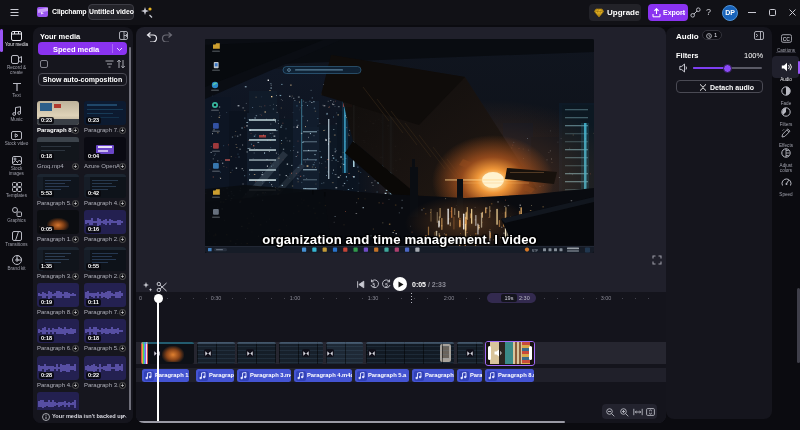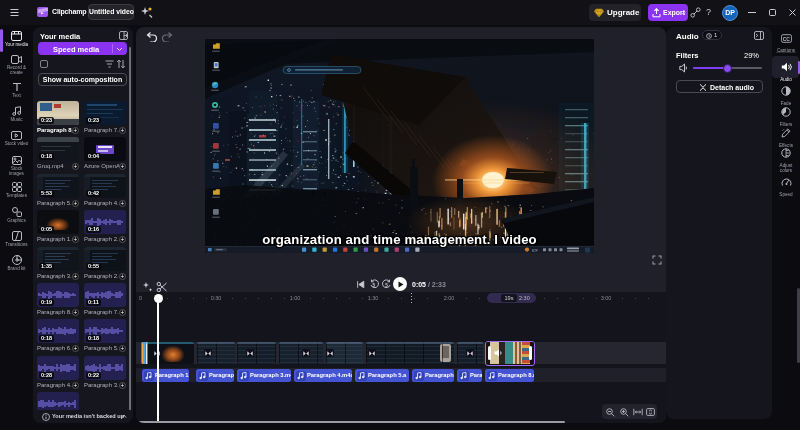--- a/index.html
+++ b/index.html
@@ -1809,21 +1809,21 @@
         </svg>
       <span class="abs" style="left:11px;top:1.5px;color:#dcdce4;font-size:6px;">1</span>
     </div>
     <svg class="abs" style="left:88px;top:3.5px" width="10" height="9" viewBox="0 0 10 9">
         <g stroke="#b9bac3" stroke-width="0.9" fill="none">
           <rect x="0.5" y="0.5" width="9" height="8" rx="1.5"></rect>
           <path d="M6.5 0.5 V8.5 M2 3 L3.8 4.5 L2 6"></path>
         </g>
       </svg>
     <div class="abs" style="left:10px;top:24px;color:#fff;font-size:7.5px;font-weight:bold;">Filters</div>
-    <div class="abs" style="left:78px;top:24px;color:#fff;font-size:7.5px;">29%</div>
+    <div class="abs" style="left:78px;top:24px;color:#fff;font-size:7.5px;">100%</div>
     <svg class="abs" style="left:13px;top:36px" width="10" height="10" viewBox="0 0 10 10">
         <path d="M0.8 3.4 h2 L5.5 1 v8 L2.8 6.6 h-2 Z" fill="none" stroke="#d8d8e0" stroke-width="0.9"></path>
         <path d="M7 3.5 a2.8 2.8 0 0 1 0 3" stroke="#d8d8e0" stroke-width="0.9" fill="none"></path>
       </svg>
     <div class="abs" style="left:27px;top:40px;width:69px;height:1.8px;background:#5a5a66;border-radius:1px;"></div>
     <div class="abs" style="left:27px;top:40px;width:34px;height:1.8px;background:#7e3ff2;border-radius:1px;"></div>
     <div class="abs" style="left:56.5px;top:36.5px;width:9px;height:9px;border-radius:50%;background:#8a4af5;border:1.5px solid #2a1a4a;"></div>
     <div class="abs" style="left:10px;top:53px;width:87px;height:13px;border:1px solid #4a4a54;border-radius:4px;">
       <svg class="abs" style="left:22px;top:3px" width="8" height="7" viewBox="0 0 8 7">
           <path d="M1 0.5 C2.5 0.5 2.5 3 4 3 C5.5 3 5.5 0.5 7 0.5 M1 6.5 C2.5 6.5 2.5 4 4 4 C5.5 4 5.5 6.5 7 6.5" stroke="#fff" stroke-width="0.9" fill="none"></path>

